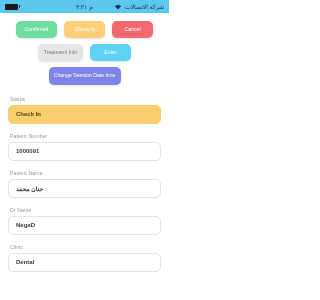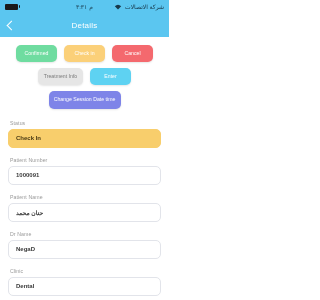--- a/index.html
+++ b/index.html
@@ -217,26 +217,20 @@
     <div class="sb-right">
       <span class="wifi">
         <svg viewBox="0 0 12 9" width="8" height="6" aria-hidden="true">
           <path d="M6 8.4 L1.2 3.2 A7 7 0 0 1 10.8 3.2 Z" fill="#17384a"></path>
         </svg>
       </span>
       <span class="sb-carrier">شركة الاتصالات</span>
     </div>
   </div>
 
-  <div class="header">
-    <div class="back-btn">
-      <span class="chev"></span>
-    </div>
-    <div class="header-title">Details</div>
-  </div>
 
   <div class="content">
 
     <div class="chip-rows">
 
       <div class="chip-row">
         <div class="chip chip-confirmed">Confirmed</div>
         <div class="chip chip-checkin">Check in</div>
         <div class="chip chip-cancel">Cancel</div>
       </div>

